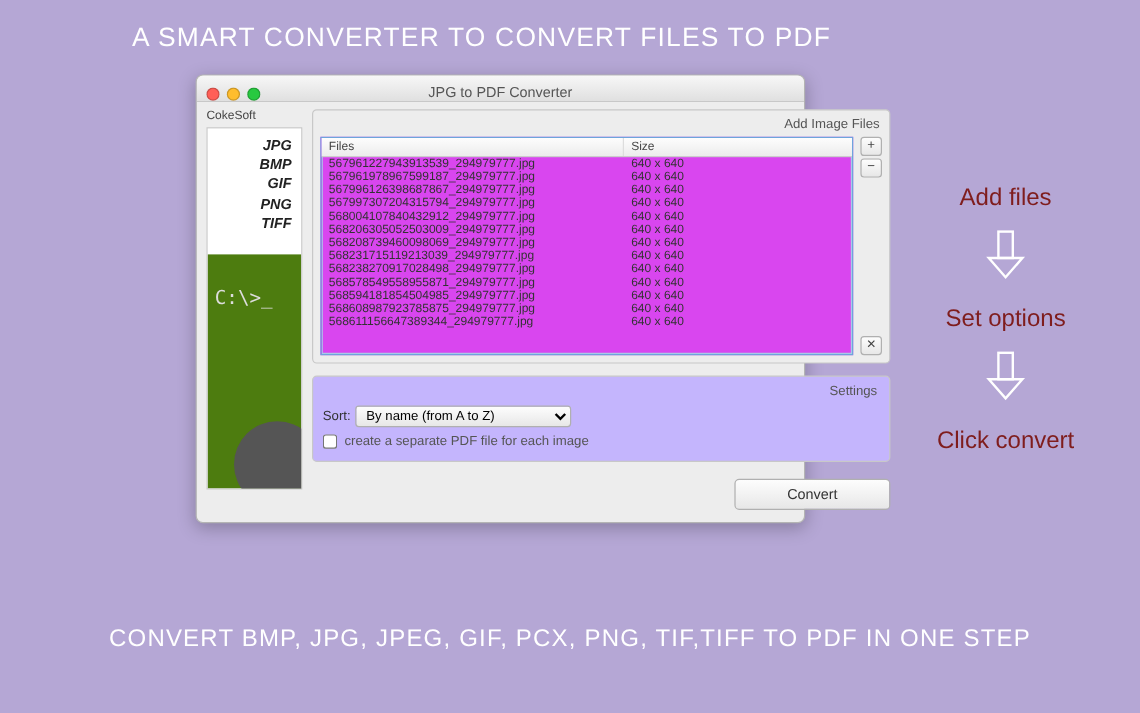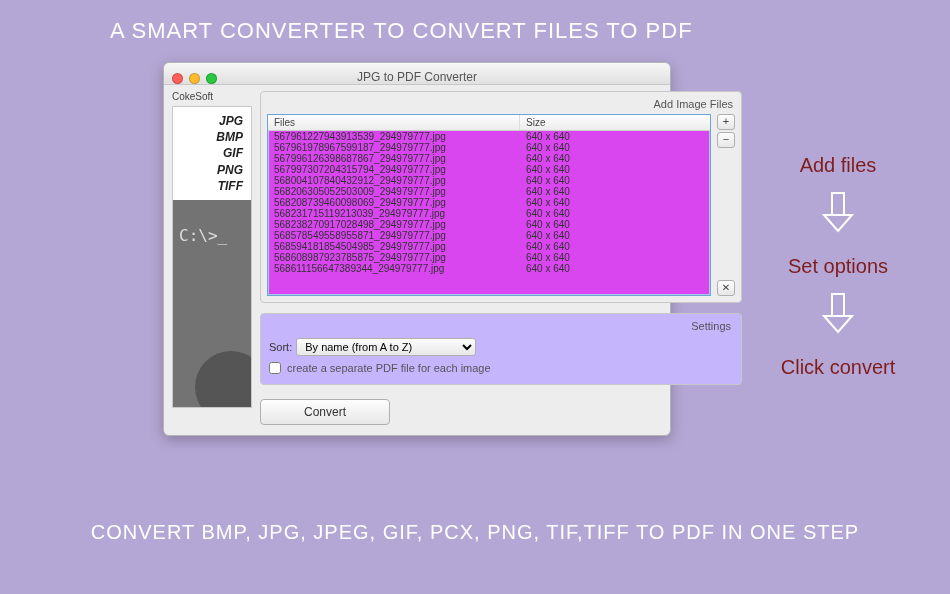--- a/index.html
+++ b/index.html
@@ -118,22 +118,22 @@
       font-size: 12px;
       font-weight: bold;
       font-style: italic;
       color: #222;
       line-height: 1.35;
       padding-right: 6px;
     }
     .side-deco {
       flex: 1;
       position: relative;
-      background: #737373;
-      margin-top: 6px;
+      background: #4d7c0f;
+      margin-top: 18px;
     }
     .side-deco .gear {
       position: absolute;
       right: -16px;
       bottom: -16px;
       width: 72px;
       height: 72px;
       background: #555;
       border-radius: 50%;
     }
@@ -250,21 +250,21 @@
       display: flex;
       align-items: center;
       gap: 6px;
       margin-top: 6px;
       font-size: 11px;
       color: #555;
     }
     .chk { width: 12px; height: 12px; }
     .convert-row {
       display: flex;
-      justify-content: flex-start;
+      justify-content: flex-end;
       margin-top: 14px;
     }
     .convert-btn {
       width: 130px;
       height: 26px;
       border: 1px solid #b0b0b0;
       border-radius: 4px;
       background: linear-gradient(#fdfdfd, #e7e7e7);
       font-size: 12px;
       color: #333;

